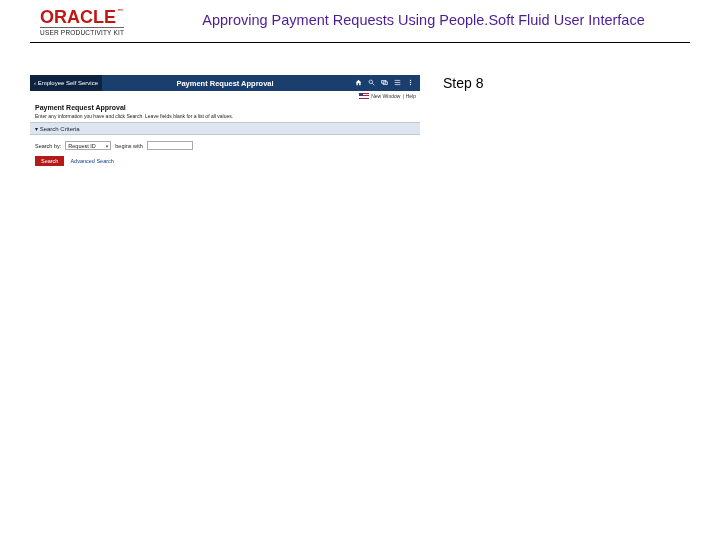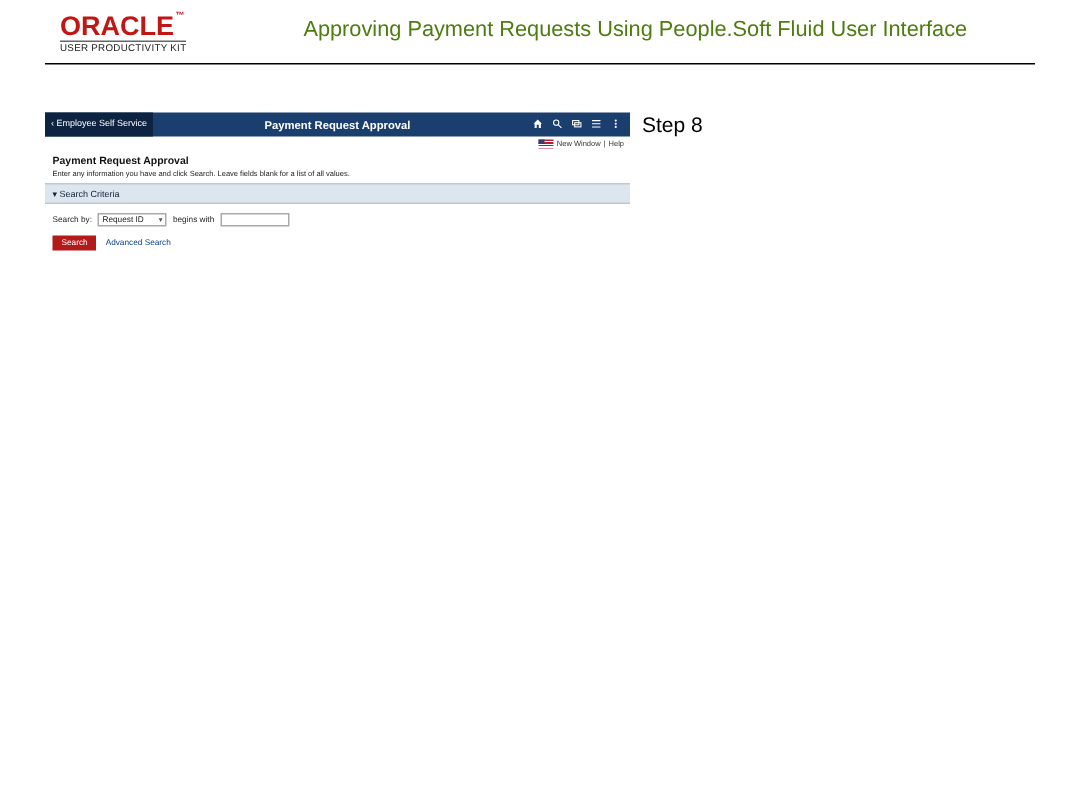--- a/index.html
+++ b/index.html
@@ -2,23 +2,23 @@
 <html><head>
 <meta charset="utf-8">
 <style>
   * { box-sizing: border-box; margin: 0; padding: 0; }
   body { width: 720px; height: 540px; font-family: Arial, Helvetica, sans-serif; background: #fff; position: relative; }
   .header { display: flex; align-items: flex-start; padding: 8px 40px 6px 40px; }
   .logo-block { display: flex; flex-direction: column; }
   .oracle-logo { font-family: Arial, sans-serif; font-weight: bold; font-size: 18px; color: #c21615; letter-spacing: 0px; line-height: 1; }
   .tm { font-size: 6px; color: #c21615; vertical-align: top; margin-left: 1px; }
   .upk { font-size: 6.5px; color: #222; letter-spacing: 0.2px; margin-top: 1px; border-top: 1px solid #666; padding-top: 1px; }
-  .title-text { font-size: 14.5px; color: #4d7c0f; margin-left: 78px; margin-top: 4px; }
+  .title-text { font-size: 14.5px; color: #4c1d95; margin-left: 78px; margin-top: 4px; }
   .divider { border: none; border-top: 1px solid #000; margin: 0 30px 0 30px; }
-  .content { display: flex; padding: 32px 30px 0 30px; gap: 8px; }
+  .content { display: flex; padding: 32px 30px 0 30px; gap: 23px; }
   .screenshot { width: 390px; border: 0px solid #ccc; }
   .ps-topbar { background: #1a3e6e; height: 16px; display: flex; align-items: center; position: relative; color: #fff; font-size: 6px; }
   .ps-back { background: #0d2340; padding: 0 4px; height: 100%; display: flex; align-items: center; }
   .ps-title { position: absolute; left: 50%; transform: translateX(-50%); font-weight: bold; font-size: 7.5px; }
   .ps-icons { margin-left: auto; display: flex; gap: 6px; padding-right: 6px; align-items: center; }
   .ps-icon svg { width: 7px; height: 7px; fill: #fff; }
   .ps-flag-row { display: flex; justify-content: flex-end; align-items: center; padding: 2px 4px; font-size: 5px; color: #333; gap: 2px; }
   .flag-icon { width: 10px; height: 6px; background: linear-gradient(to bottom, #b22234 0 15%, #fff 15% 30%, #b22234 30% 45%, #fff 45% 60%, #b22234 60% 75%, #fff 75% 90%, #b22234 90% 100%); position: relative; }
   .flag-icon::before { content: ""; position: absolute; top: 0; left: 0; width: 4px; height: 3px; background: #3c3b6e; }
   .ps-pagetitle { font-size: 7px; font-weight: bold; padding: 3px 5px 2px; color: #111; }

